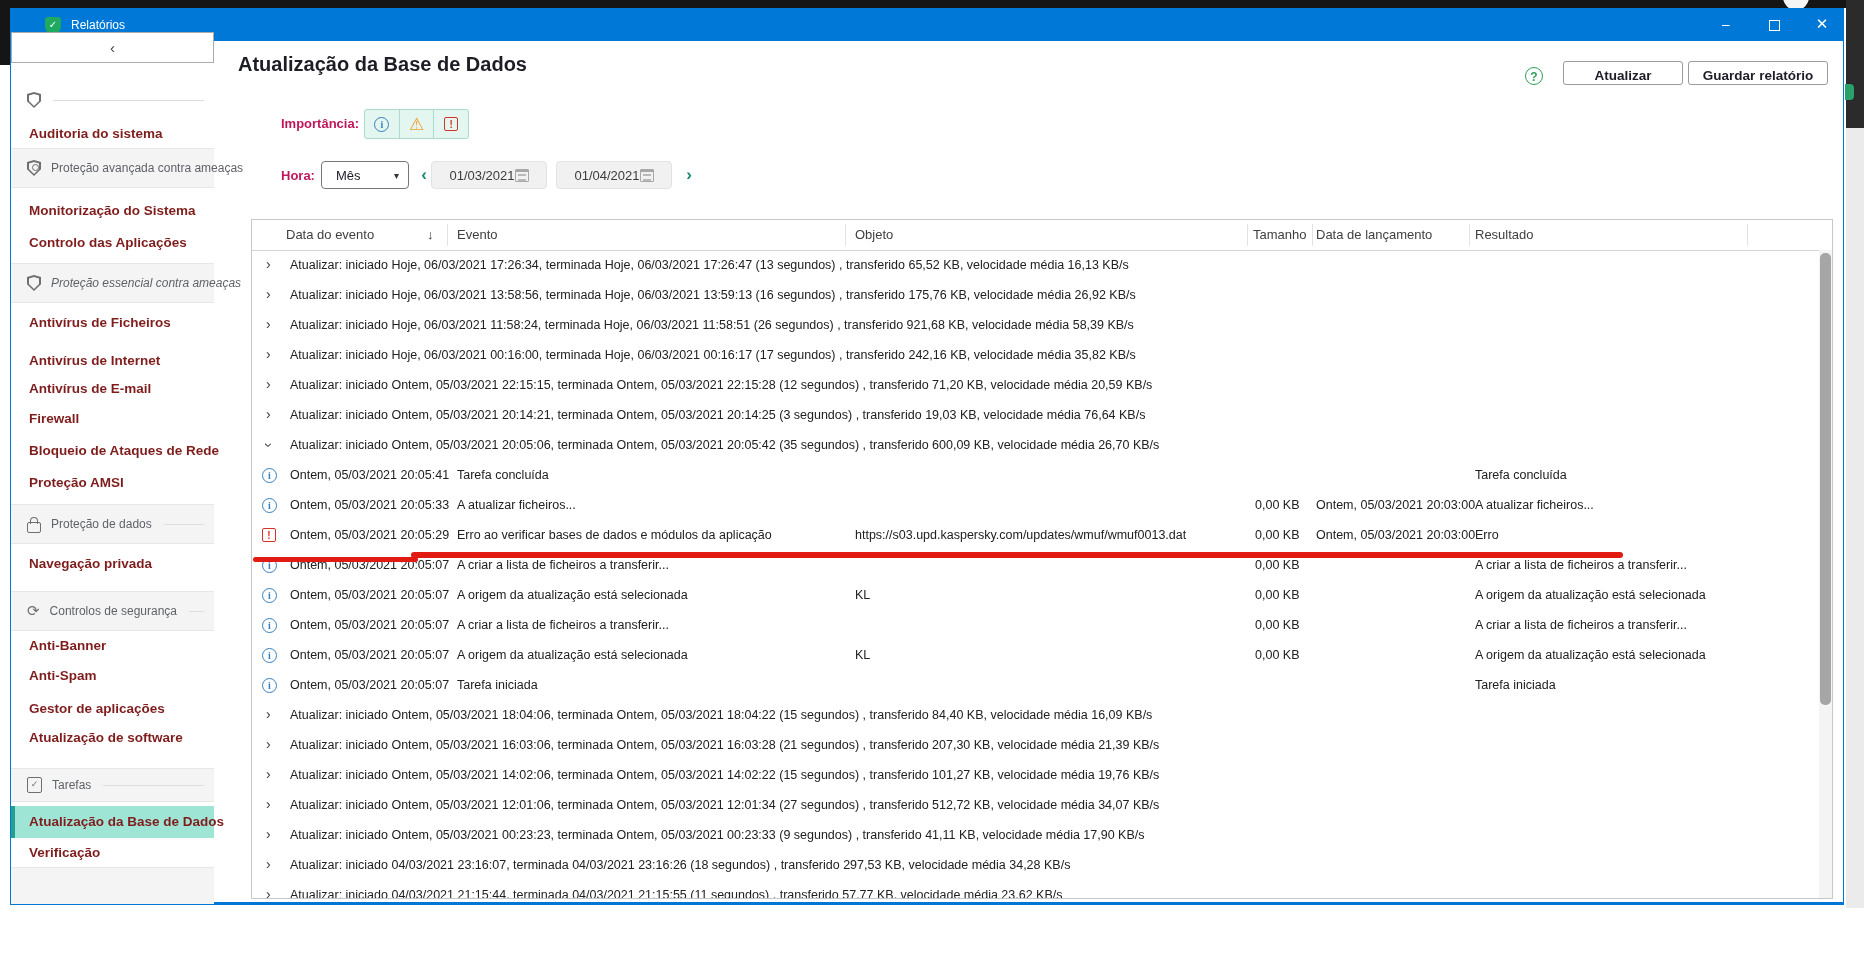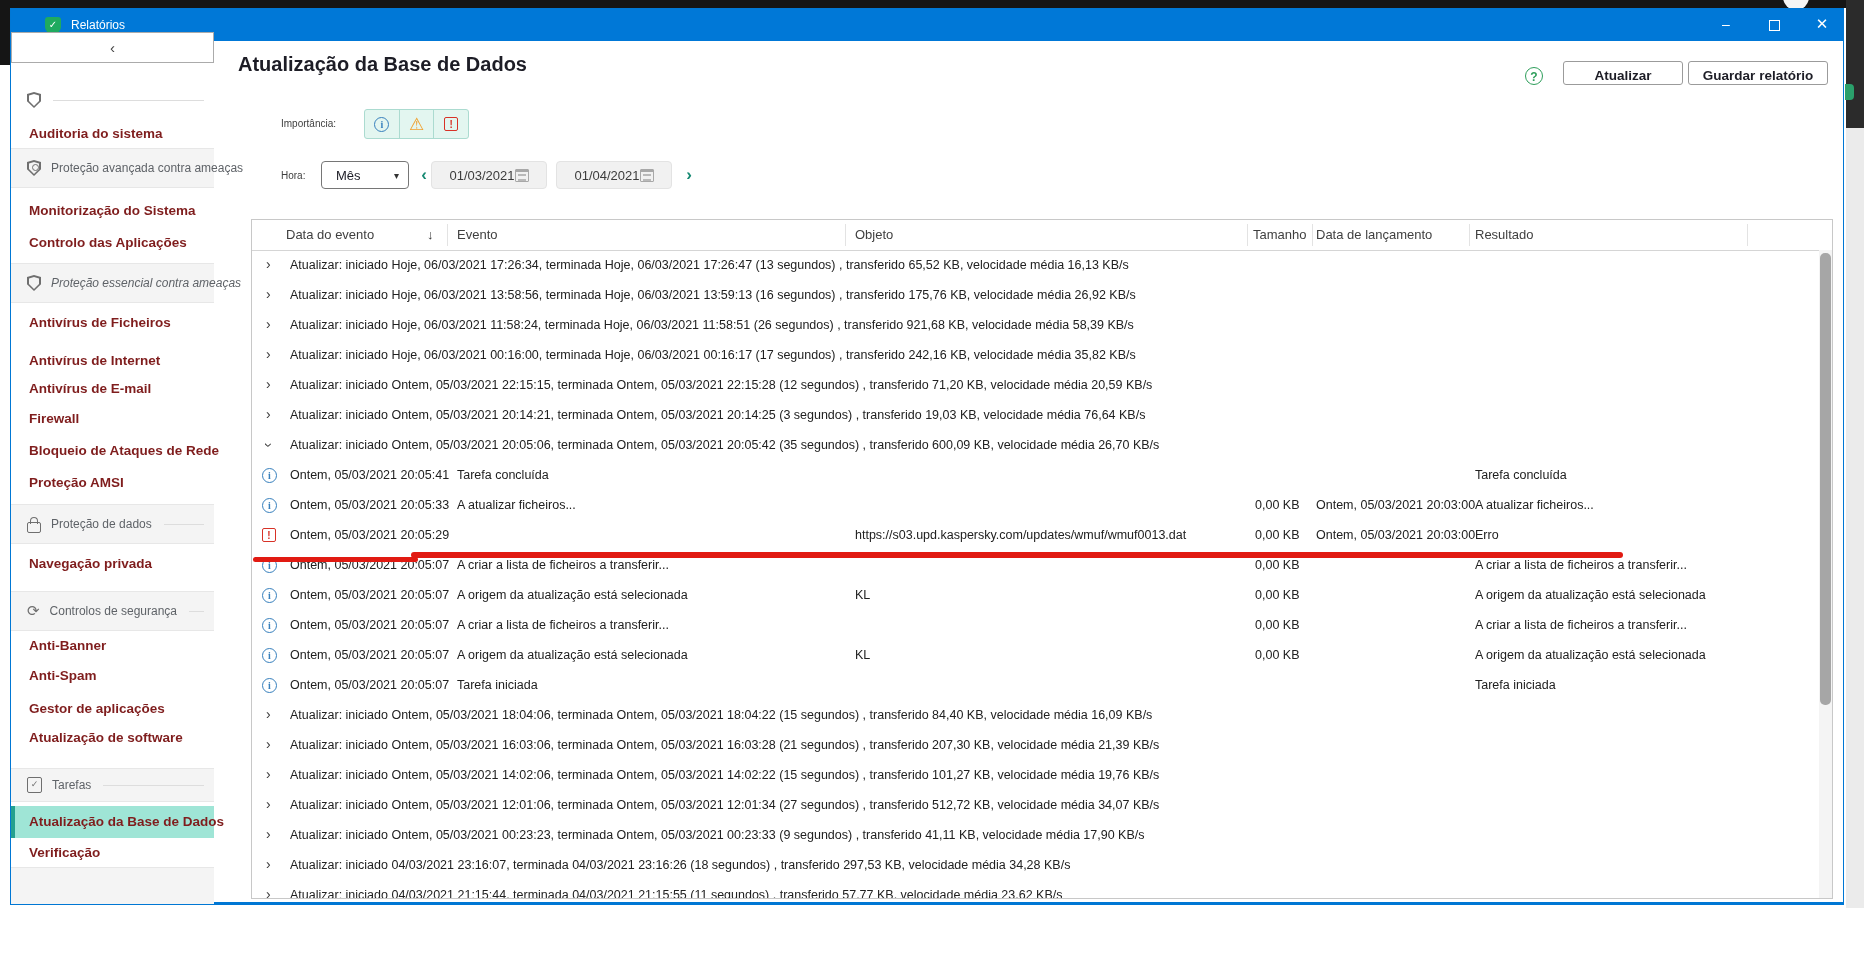--- a/index.html
+++ b/index.html
@@ -55,21 +55,21 @@
   
   #page-title{left:227px;top:44px;font-size:20px;font-weight:700;color:#1d1d26;}
   #help-icon{left:1514px;top:58px;width:18px;height:18px;border:1.5px solid #2e9e5b;border-radius:50%;
              color:#2e9e5b;font-size:12px;font-weight:700;text-align:center;line-height:18px;box-sizing:border-box;}
   .btn{top:52px;height:24px;background:#fff;border:1px solid #9b9b9b;border-radius:3px;box-sizing:border-box;
        font-size:13.5px;font-weight:600;color:#1d1d26;text-align:center;line-height:28px;}
   #btn-refresh{left:1552px;width:120px;}
   #btn-save{left:1677px;width:140px;}
 
   
-  .flabel{font-size:10px;color:#404040;height:30px;line-height:30px;}
+  .flabel{font-size:13px;color:#be185d;height:30px;line-height:30px;font-weight:bold;}
   #imp-label{left:270px;top:100px;}
   #imp-group{left:353px;top:100px;width:105px;height:30px;border:1px solid #abdbd0;border-radius:3px;
              background:#e3f6f0;display:flex;box-sizing:border-box;}
   .imp-cell{flex:1;display:flex;align-items:center;justify-content:center;border-right:1px solid #abdbd0;}
   .imp-cell:last-child{border-right:none;}
   .ico-info{display:inline-block;width:15px;height:15px;border:1.6px solid #3780bd;border-radius:50%;color:#3780bd;
             font-size:10px;font-weight:700;text-align:center;line-height:14px;box-sizing:border-box;font-family:"Liberation Serif",serif;}
   .ico-warn{color:#f0a02e;font-size:17px;line-height:17px;}
   .ico-err{display:inline-block;width:14px;height:14px;border:1.6px solid #d83227;border-radius:2px;color:#d83227;
            font-size:10px;font-weight:700;text-align:center;line-height:13px;box-sizing:border-box;}
@@ -280,20 +280,21 @@
           <span class="c c-date">Ontem, 05/03/2021 20:05:33</span>
           <span class="c c-evt">A atualizar ficheiros...</span>
           <span class="c c-obj"></span>
           <span class="c c-size">0,00 KB</span>
           <span class="c c-rel">Ontem, 05/03/2021 20:03:00</span>
           <span class="c c-res">A atualizar ficheiros...</span>
         </div>
         <div class="row">
           <span class="sev ico-err">!</span>
           <span class="c c-date">Ontem, 05/03/2021 20:05:29</span>
+          <span class="c c-evt">Erro ao verificar bases de dados e módulos da aplicação</span>
           <span class="c c-obj">https://s03.upd.kaspersky.com/updates/wmuf/wmuf0013.dat</span>
           <span class="c c-size">0,00 KB</span>
           <span class="c c-rel">Ontem, 05/03/2021 20:03:00</span>
           <span class="c c-res">Erro</span>
         </div>
         <div class="row">
           <span class="sev ico-info">i</span>
           <span class="c c-date">Ontem, 05/03/2021 20:05:07</span>
           <span class="c c-evt">A criar a lista de ficheiros a transferir...</span>
           <span class="c c-obj"></span>

